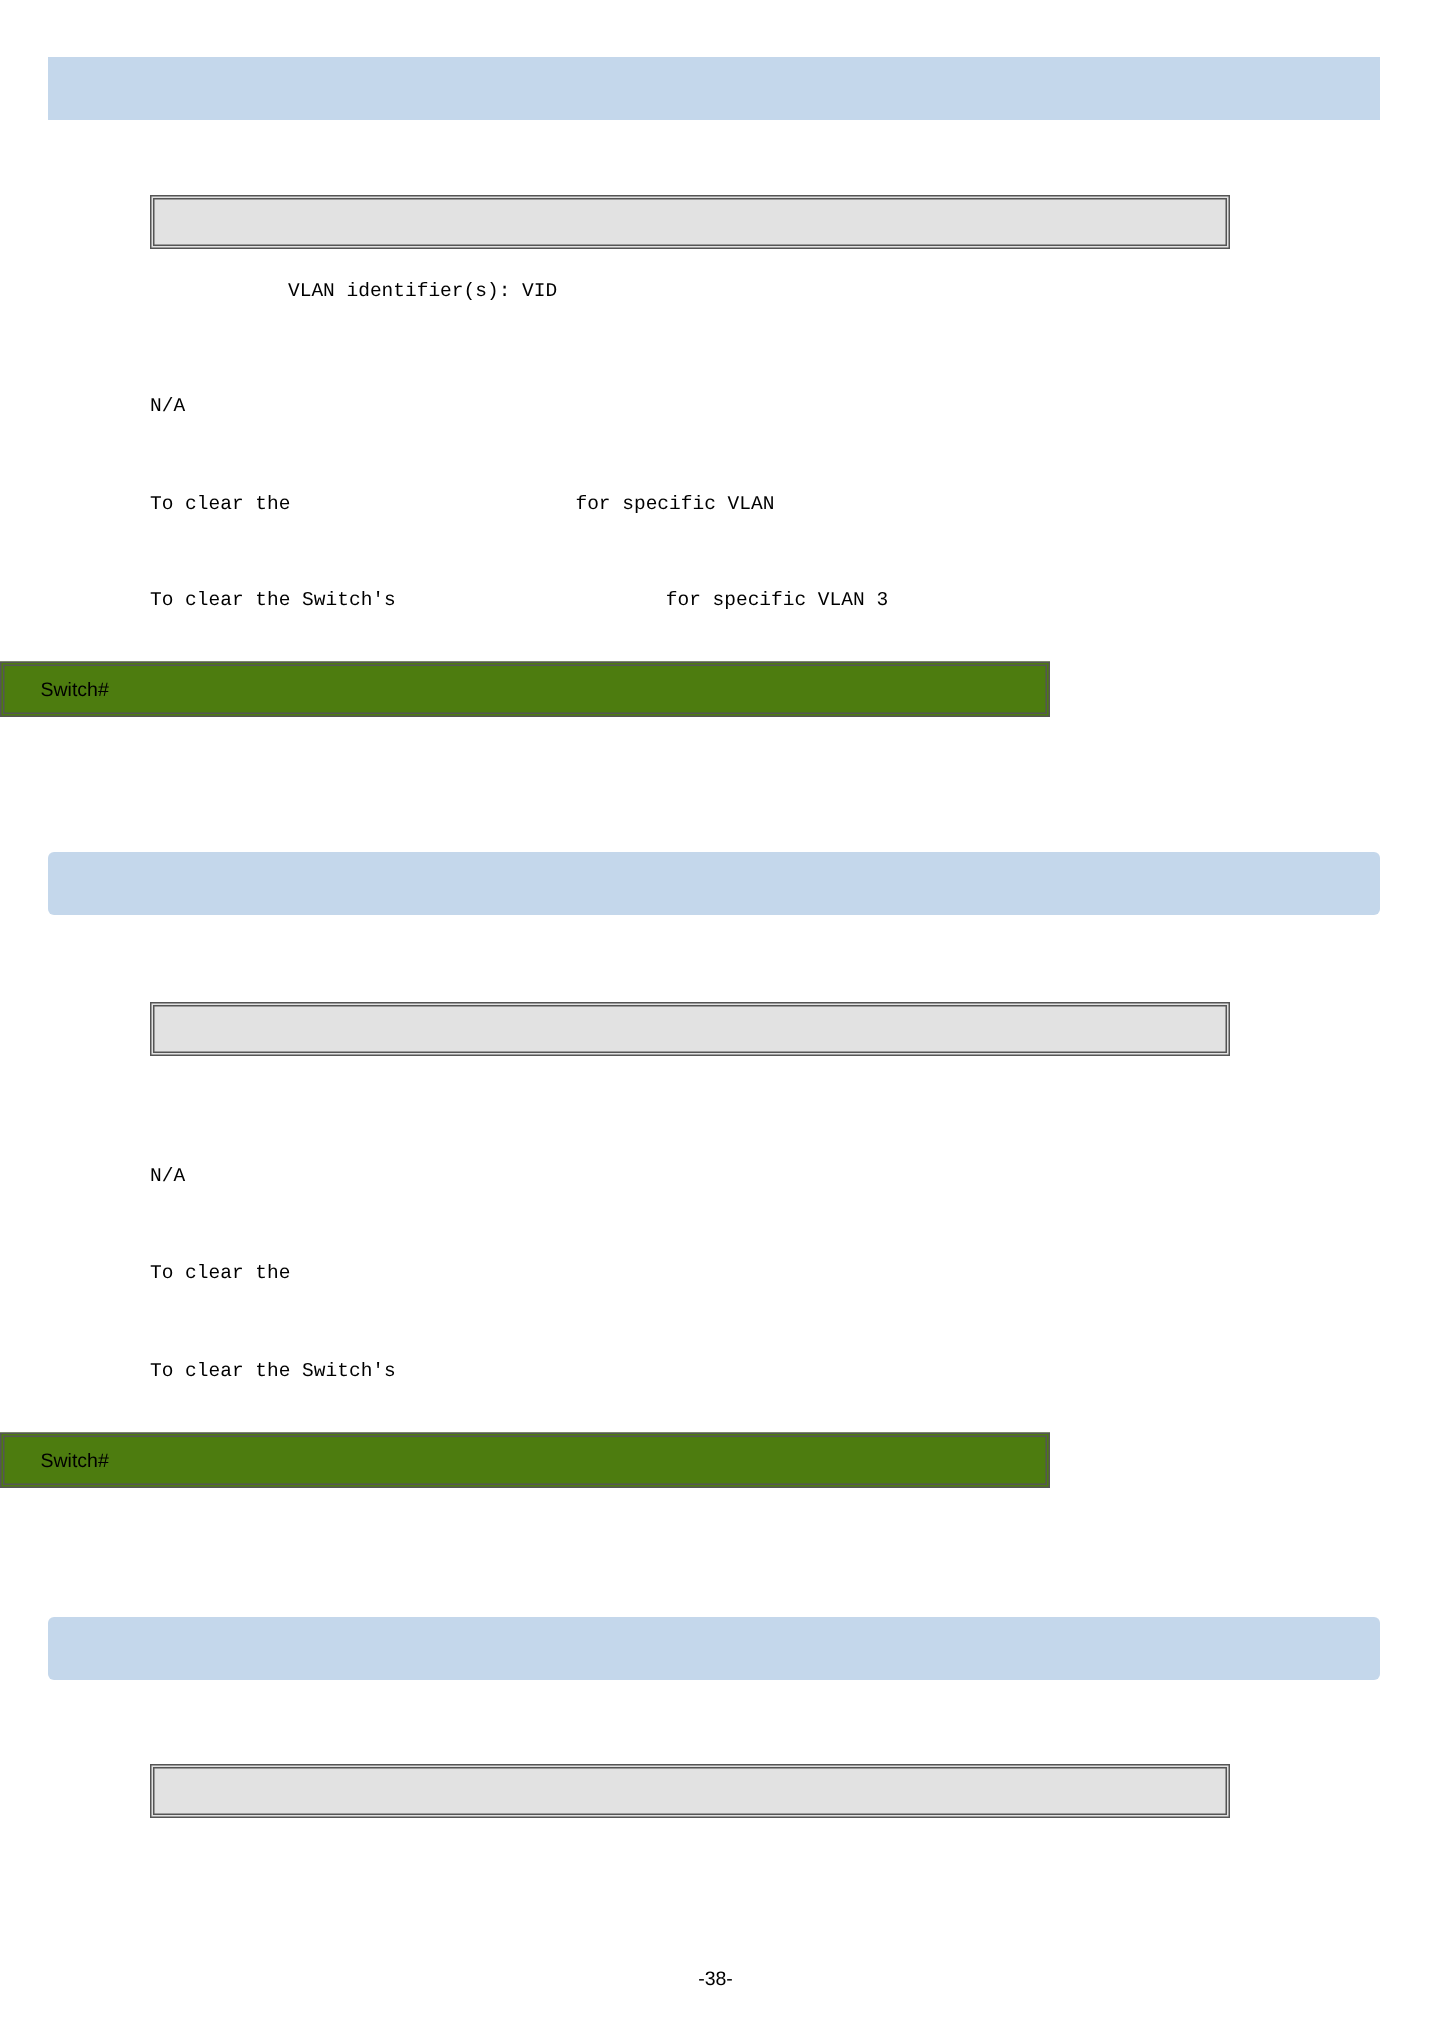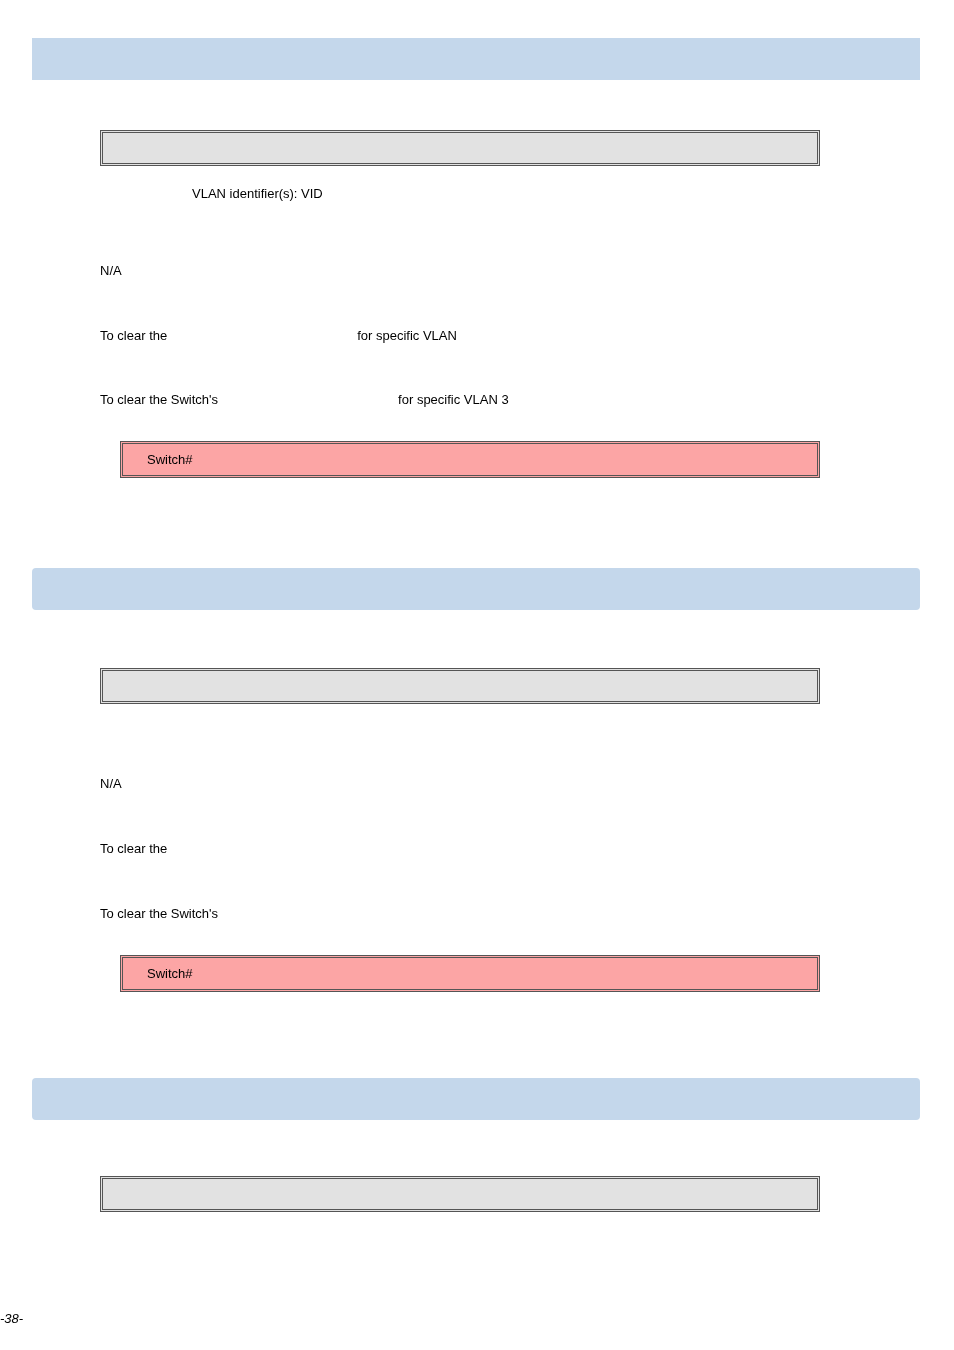--- a/index.html
+++ b/index.html
@@ -33,47 +33,46 @@
     height: 42px;
     margin-left: 32px;
     border-radius: 4px;
     display: flex;
     align-items: center;
     padding-left: 12px;
   }
   .indent {
     margin-left: 100px;
     width: 700px;
+    font-family: Liberation Mono, monospace;
   }
   .code-box-outer {
     margin-left: 100px;
     width: 720px;
     background: #e2e2e2;
     border: 3px double #555;
     padding: 8px 12px;
     min-height: 36px;
   }
   .code-box-inner {
-    margin-left: 120px;
     width: 700px;
-    background: #fca5a5;
+    background: #4d7c0f;
     border: 3px double #555;
     padding: 8px 12px;
     min-height: 36px;
   }
   .row { display: flex; }
   .gap-line { font-size: 13px; line-height: 1.6; }
   .page-num {
     position: absolute;
     bottom: 24px;
     left: 0;
     width: 100%;
-    text-align: left;
+    text-align: center;
     font-size: 13px;
-    font-style: italic;
   }
   .spacer-sm { height: 18px; }
   .spacer-md { height: 30px; }
   .spacer-lg { height: 44px; }
   .header-text {
     font-weight: bold;
     font-size: 14px;
     color: #4a72a8;
   }
 </style>

